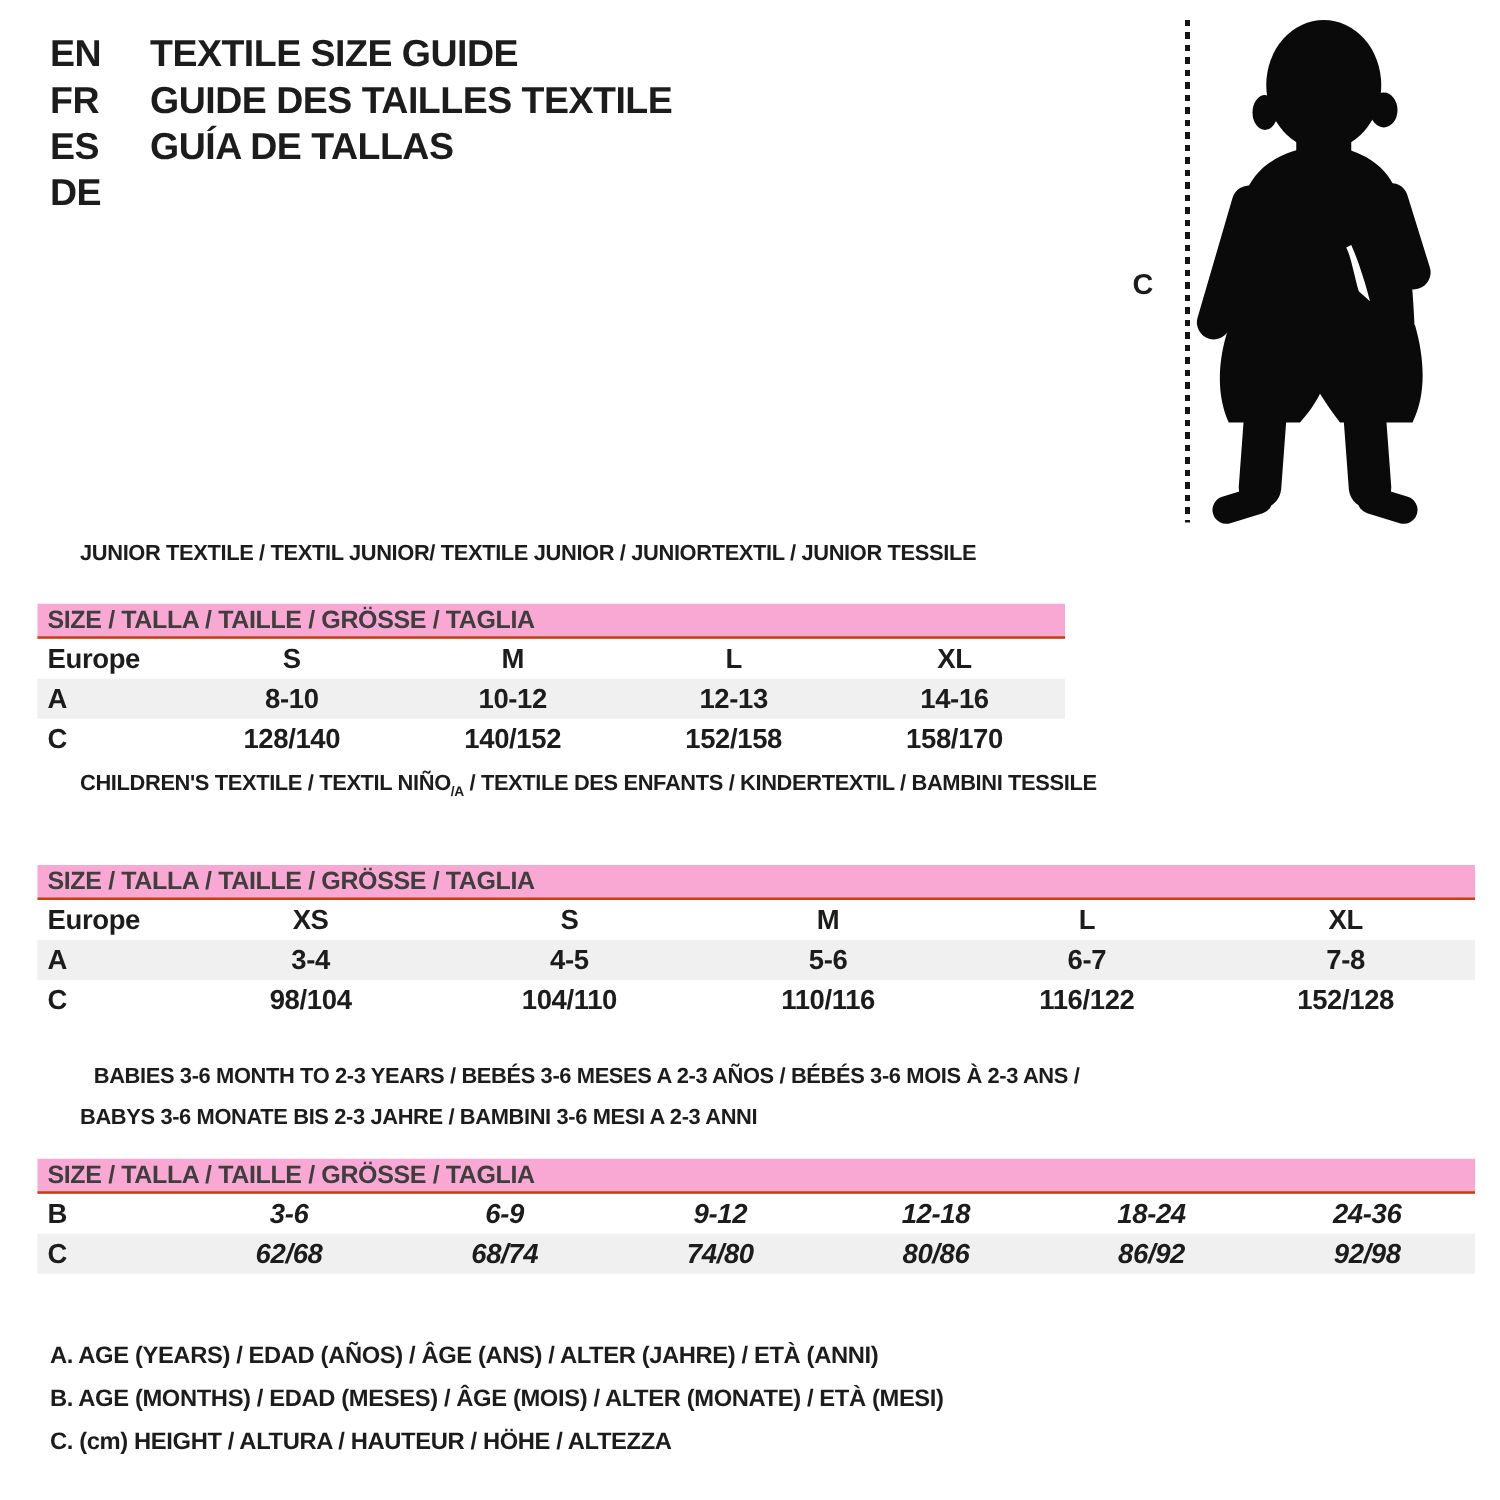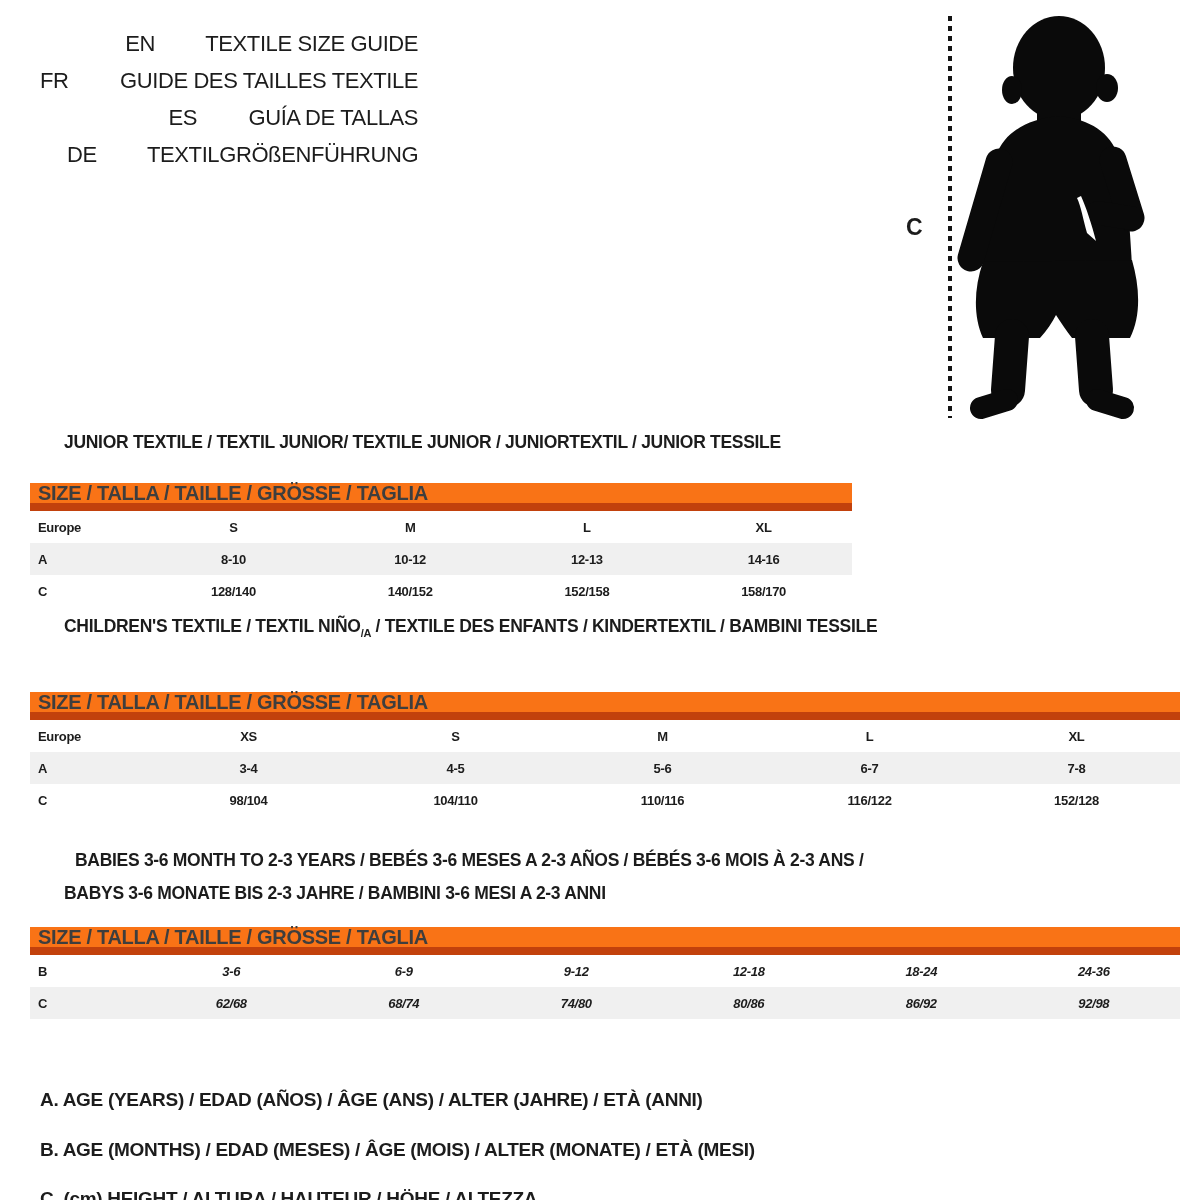--- a/index.html
+++ b/index.html
@@ -12,21 +12,21 @@
     position: relative;
     overflow: hidden;
   }
   .abs { position: absolute; }
 
   
   .lang-block { left: 40px; top: 26px; }
   .lang-row {
     display: flex; align-items: center;
     height: 36.8px;
-    font-size: 22px; font-weight: 400; letter-spacing: -0.4px; justify-content: flex-end;
+    font-size: 30px; font-weight: 700; letter-spacing: -0.4px;
   }
   .lang-code { width: 80px; flex: 0 0 80px; }
 
   
   .measure-line {
     left: 948px; top: 16px; width: 4px; height: 402px;
     background: repeating-linear-gradient(to bottom, #141414 0 5px, transparent 5px 10px);
   }
   .measure-label {
     left: 906px; top: 214px;
@@ -38,66 +38,64 @@
   .section-title {
     font-size: 17.5px; font-weight: 700; letter-spacing: -0.3px;
     white-space: nowrap;
     margin-left: 31px;
   }
   .sub { font-size: 11px; vertical-align: sub; font-weight: 700; }
 
   
   .size-table { position: absolute; }
   .band {
-    height: 28px; background: #f97316;
-    border-bottom: 8px solid #c2410c;
+    height: 28px; background: #f9a8d4;
+    border-bottom: 2px solid #c2410c;
     display: flex; align-items: center;
     padding-left: 8px;
     font-size: 20px; font-weight: 700; letter-spacing: -0.3px;
     color: #3e3e3e;
   }
   .trow {
     height: 32px; display: flex; align-items: center;
-    font-size: 13px; font-weight: 700; letter-spacing: -0.3px;
+    font-size: 22px; font-weight: 700; letter-spacing: -0.3px; justify-content: center;
   }
   .trow.shade { background: #f0f0f0; }
   .lab { padding-left: 8px; }
   .val { text-align: center; }
   .t4 .lab { width: 14%; }  .t4 .val { width: 21.5%; }
   .t5 .lab { width: 10%; }  .t5 .val { width: 18%; }
   .t6 .lab { width: 10%; }  .t6 .val { width: 15%; font-style: italic; }
 
   
   .footnotes { left: 40px; top: 1068px; }
   .footnote {
     height: 34.5px; display: flex; align-items: center;
     font-size: 19px; font-weight: 700; letter-spacing: -0.3px;
     white-space: nowrap;
-    margin-top: 15px;
   }
 </style>
 </head>
 <body>
 
 <div class="abs lang-block">
   <div class="lang-row">
     <span class="lang-code">EN</span>
     <span class="lang-label">TEXTILE SIZE GUIDE</span>
   </div>
   <div class="lang-row">
     <span class="lang-code">FR</span>
     <span class="lang-label">GUIDE DES TAILLES TEXTILE</span>
   </div>
   <div class="lang-row">
     <span class="lang-code">ES</span>
     <span class="lang-label">GUÍA DE TALLAS</span>
   </div>
   <div class="lang-row">
     <span class="lang-code">DE</span>
-    <span class="lang-label">TEXTILGRÖßENFÜHRUNG</span>
   </div>
 </div>
 
 <div class="abs measure-line"></div>
 <div class="abs measure-label">C</div>
 <div class="abs silhouette">
   <svg width="190" height="412" viewBox="0 0 190 412" xmlns="http://www.w3.org/2000/svg">
     <g fill="#0a0a0a" stroke="none">
 
       <ellipse cx="104" cy="58" rx="46" ry="52"></ellipse>

